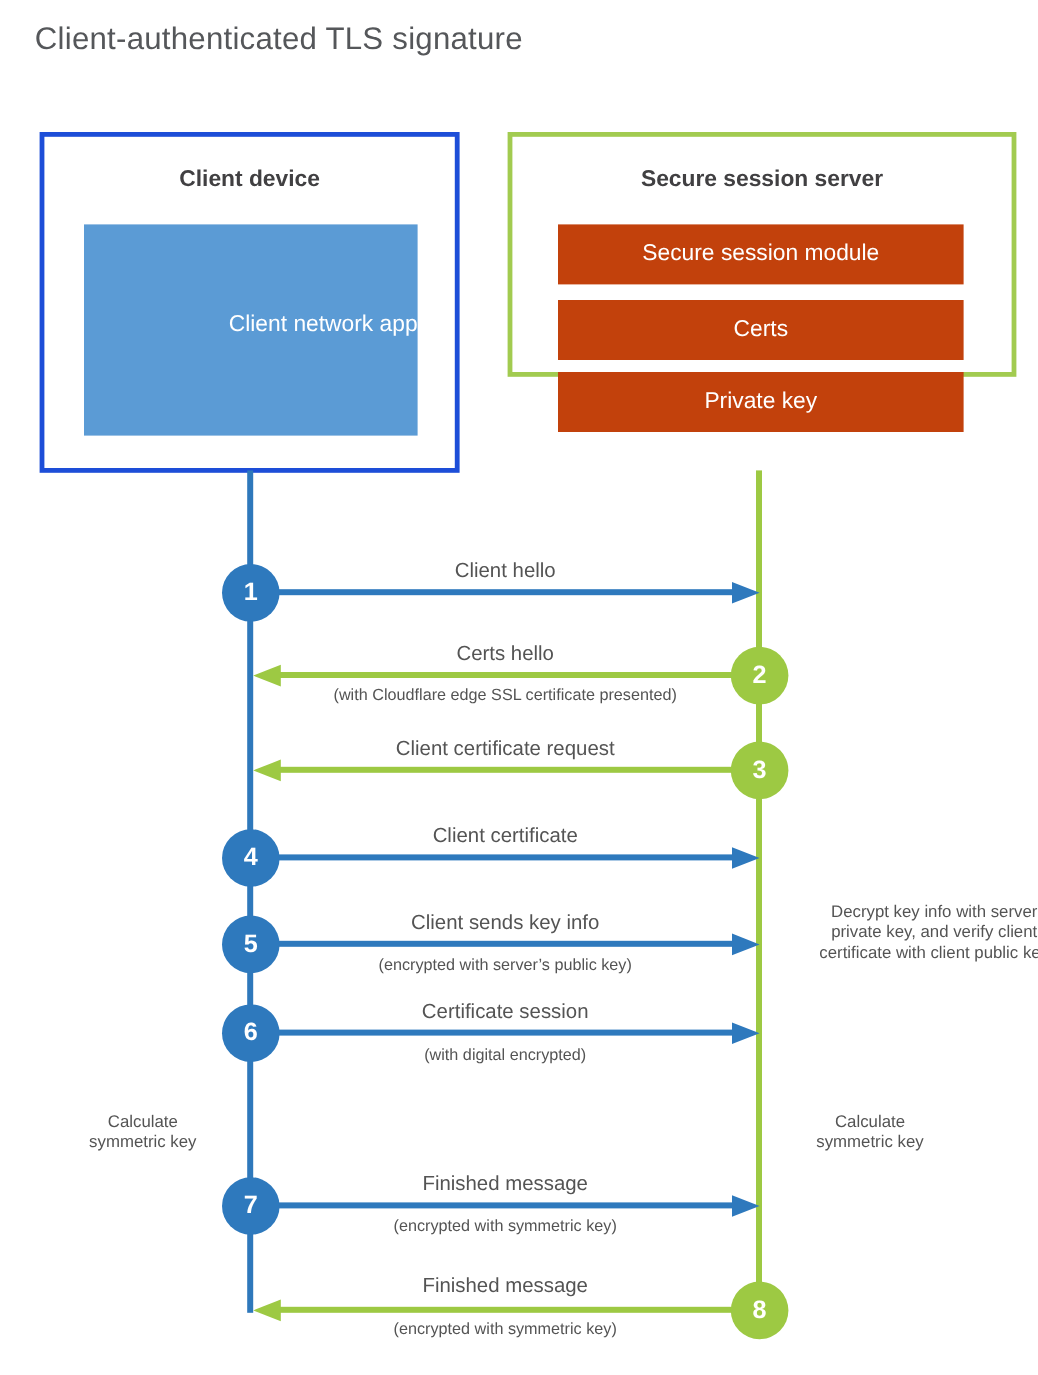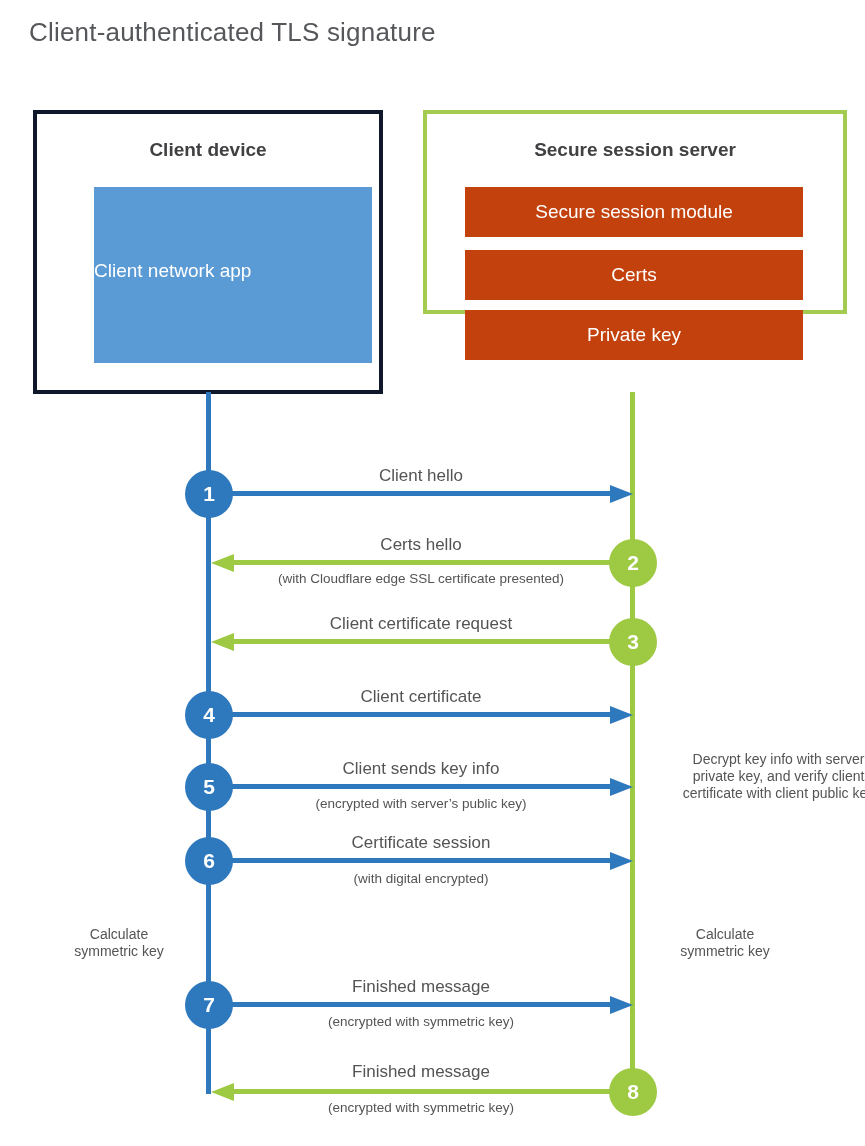--- a/index.html
+++ b/index.html
@@ -8,30 +8,30 @@
     font-family:"Liberation Sans",sans-serif;
   }
   .abs{position:absolute;}
   
   .page-title{
     left:29px;top:17px;width:700px;
     font-size:26px;font-weight:300;color:#55575a;letter-spacing:.2px;
   }
   
   .actor-box{box-sizing:border-box;background:#ffffff;}
-  .client-box{left:33px;top:110px;width:350px;height:284px;border:4px solid #0f172a;}
+  .client-box{left:33px;top:110px;width:350px;height:284px;border:4px solid #1d4ed8;}
   .server-box{left:423px;top:110px;width:424px;height:204px;border:4px solid #a2cb50;}
   .actor-title{
     left:0;top:25px;width:100%;text-align:center;
     font-size:19px;font-weight:bold;color:#414042;
   }
   .inner-blue{
     left:33px;top:73px;width:278px;height:176px;background:#5b9bd5;
-    display:flex;align-items:center;justify-content:flex-start;text-align:center;
-    color:#ffffff;font-size:19px;line-height:1.35;padding-bottom:8px;box-sizing:border-box;margin-left:24px;
+    display:flex;align-items:center;justify-content:flex-end;text-align:center;
+    color:#ffffff;font-size:19px;line-height:1.35;padding-bottom:8px;box-sizing:border-box;
   }
   .bar{
     left:38px;width:338px;height:50px;background:#c2410c;
     display:flex;align-items:center;justify-content:center;
     color:#ffffff;font-size:19px;
   }
   
   .lifeline{width:5px;top:392px;height:702px;}
   .lifeline.blue{left:206px;background:#2e78bb;}
   .lifeline.green{left:630px;background:#9dc943;}

